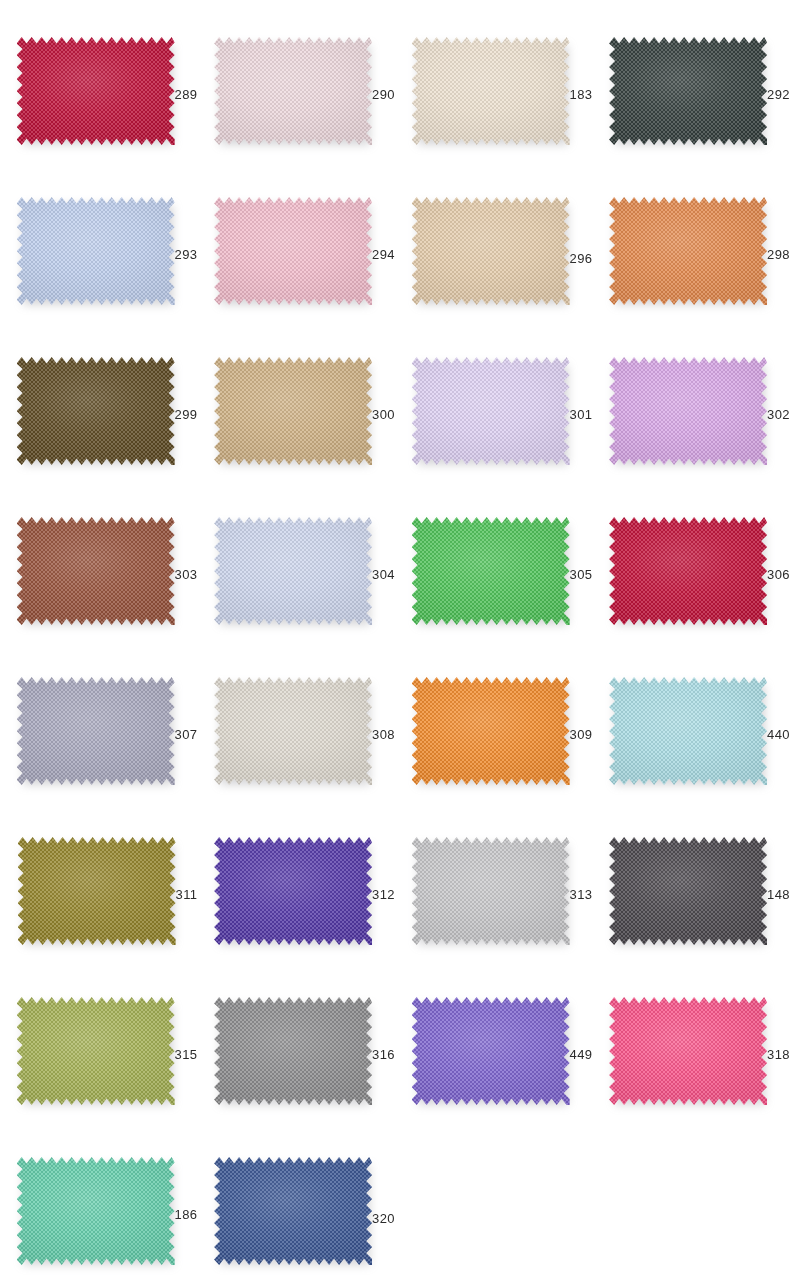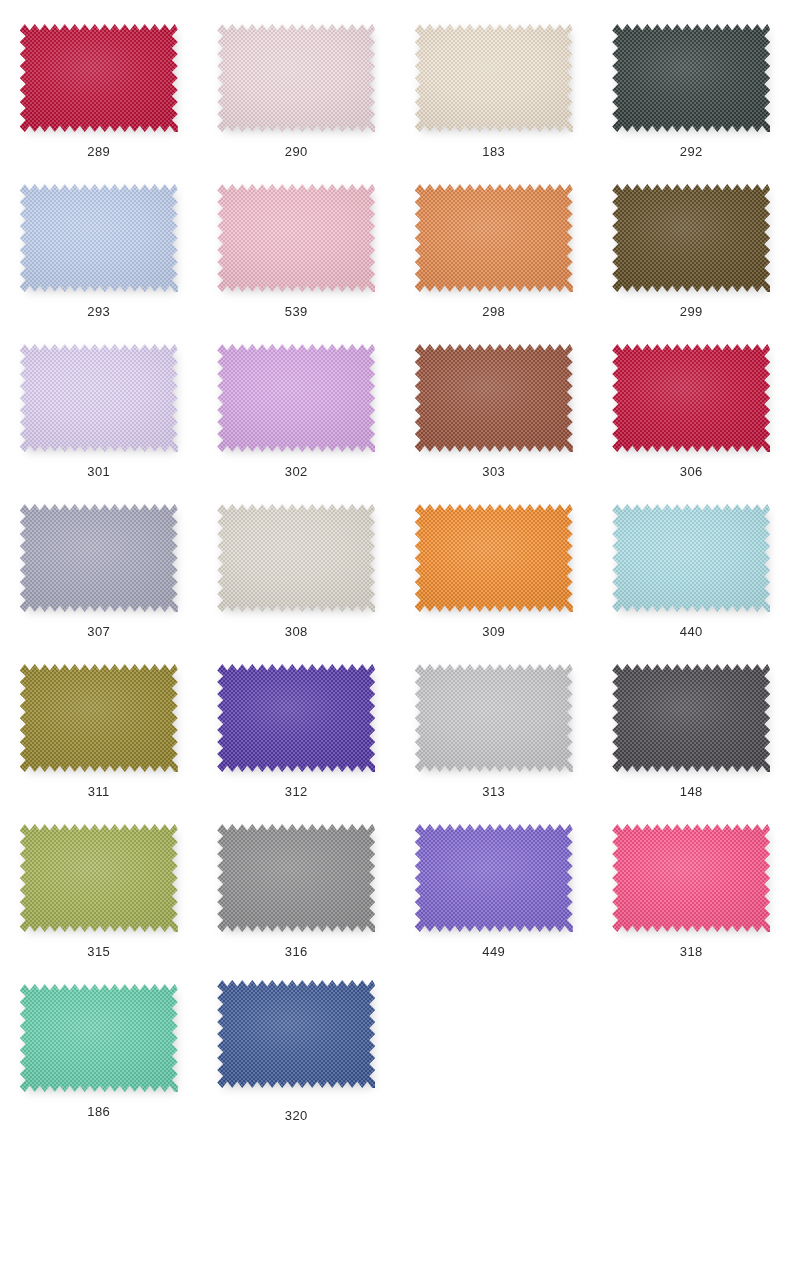--- a/index.html
+++ b/index.html
@@ -28,23 +28,23 @@
     grid-template-columns: repeat(4, 197.5px);
     grid-template-rows: repeat(8, 160px);
     width: 790px;
     padding-top: 8px;
     box-sizing: border-box;
   }
 
   .swatch-cell {
     position: relative;
     display: flex;
-    flex-direction: column;
+    flex-direction: row;
     align-items: center;
-    justify-content: center;
+    justify-content: flex-end;
   }
 
   
   .chip-wrap {
     position: relative;
     width: 158px;
     height: 108px;
     margin-top: 6px;
   }
 
@@ -208,21 +208,31 @@
         <div class="swatch-label">293</div>
       </div>
       <div class="swatch-cell">
         <div class="chip-wrap">
           <div class="chip-shadow"></div>
           <div class="chip" style="background-color: rgb(242, 188, 203);">
             <div class="chip-texture"></div>
             <div class="chip-sheen"></div>
           </div>
         </div>
-        <div class="swatch-label">539</div>
+        <div class="swatch-label">294</div>
+      </div>
+      <div class="swatch-cell">
+        <div class="chip-wrap">
+          <div class="chip-shadow"></div>
+          <div class="chip" style="background-color: rgb(228, 203, 170);">
+            <div class="chip-texture"></div>
+            <div class="chip-sheen"></div>
+          </div>
+        </div>
+        <div class="swatch-label dropped">296</div>
       </div>
       <div class="swatch-cell">
         <div class="chip-wrap">
           <div class="chip-shadow"></div>
           <div class="chip" style="background-color: rgb(226, 135, 75);">
             <div class="chip-texture"></div>
             <div class="chip-sheen"></div>
           </div>
         </div>
         <div class="swatch-label">298</div>
@@ -233,20 +243,30 @@
           <div class="chip" style="background-color: rgb(93, 74, 34);">
             <div class="chip-texture"></div>
             <div class="chip-sheen"></div>
           </div>
         </div>
         <div class="swatch-label">299</div>
       </div>
       <div class="swatch-cell">
         <div class="chip-wrap">
           <div class="chip-shadow"></div>
+          <div class="chip" style="background-color: rgb(207, 177, 132);">
+            <div class="chip-texture"></div>
+            <div class="chip-sheen"></div>
+          </div>
+        </div>
+        <div class="swatch-label">300</div>
+      </div>
+      <div class="swatch-cell">
+        <div class="chip-wrap">
+          <div class="chip-shadow"></div>
           <div class="chip" style="background-color: rgb(221, 208, 242);">
             <div class="chip-texture"></div>
             <div class="chip-sheen"></div>
           </div>
         </div>
         <div class="swatch-label">301</div>
       </div>
       <div class="swatch-cell">
         <div class="chip-wrap">
           <div class="chip-shadow"></div>
@@ -259,20 +279,40 @@
       </div>
       <div class="swatch-cell">
         <div class="chip-wrap">
           <div class="chip-shadow"></div>
           <div class="chip" style="background-color: rgb(151, 81, 58);">
             <div class="chip-texture"></div>
             <div class="chip-sheen"></div>
           </div>
         </div>
         <div class="swatch-label">303</div>
+      </div>
+      <div class="swatch-cell">
+        <div class="chip-wrap">
+          <div class="chip-shadow"></div>
+          <div class="chip" style="background-color: rgb(204, 213, 236);">
+            <div class="chip-texture"></div>
+            <div class="chip-sheen"></div>
+          </div>
+        </div>
+        <div class="swatch-label">304</div>
+      </div>
+      <div class="swatch-cell">
+        <div class="chip-wrap">
+          <div class="chip-shadow"></div>
+          <div class="chip" style="background-color: rgb(77, 194, 87);">
+            <div class="chip-texture"></div>
+            <div class="chip-sheen"></div>
+          </div>
+        </div>
+        <div class="swatch-label">305</div>
       </div>
       <div class="swatch-cell">
         <div class="chip-wrap">
           <div class="chip-shadow"></div>
           <div class="chip" style="background-color: rgb(193, 15, 56);">
             <div class="chip-texture"></div>
             <div class="chip-sheen"></div>
           </div>
         </div>
         <div class="swatch-label">306</div>

